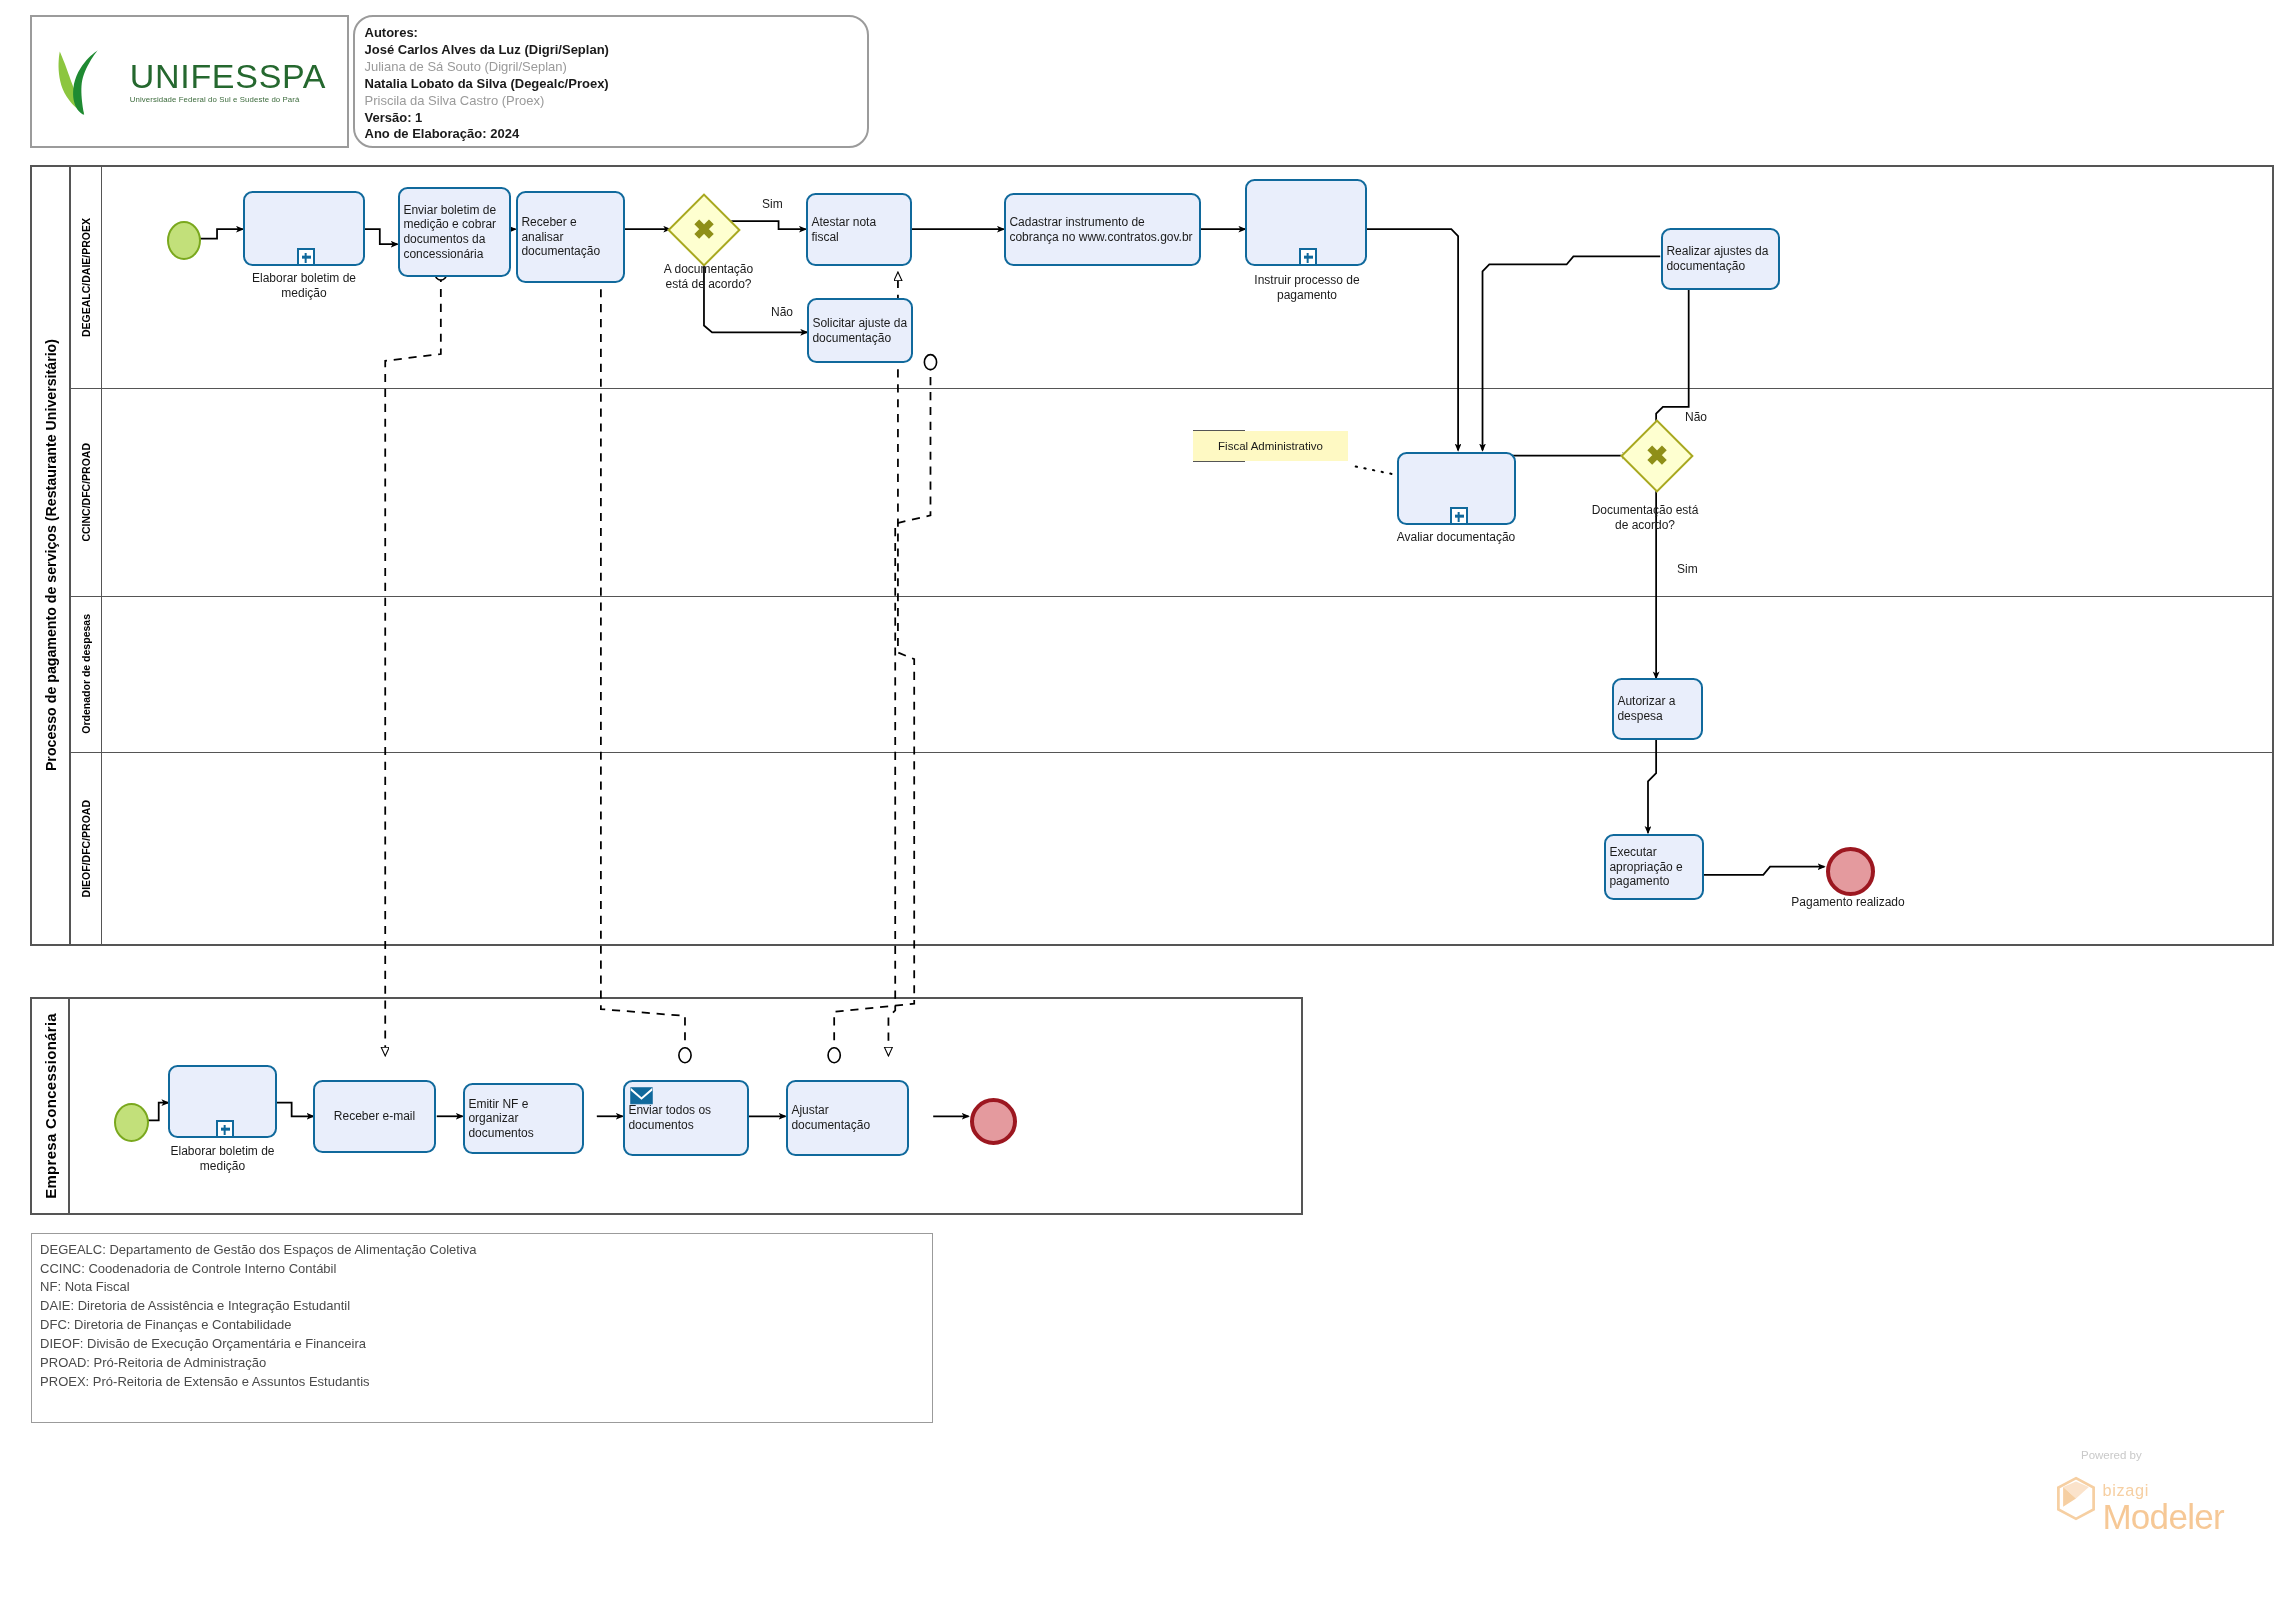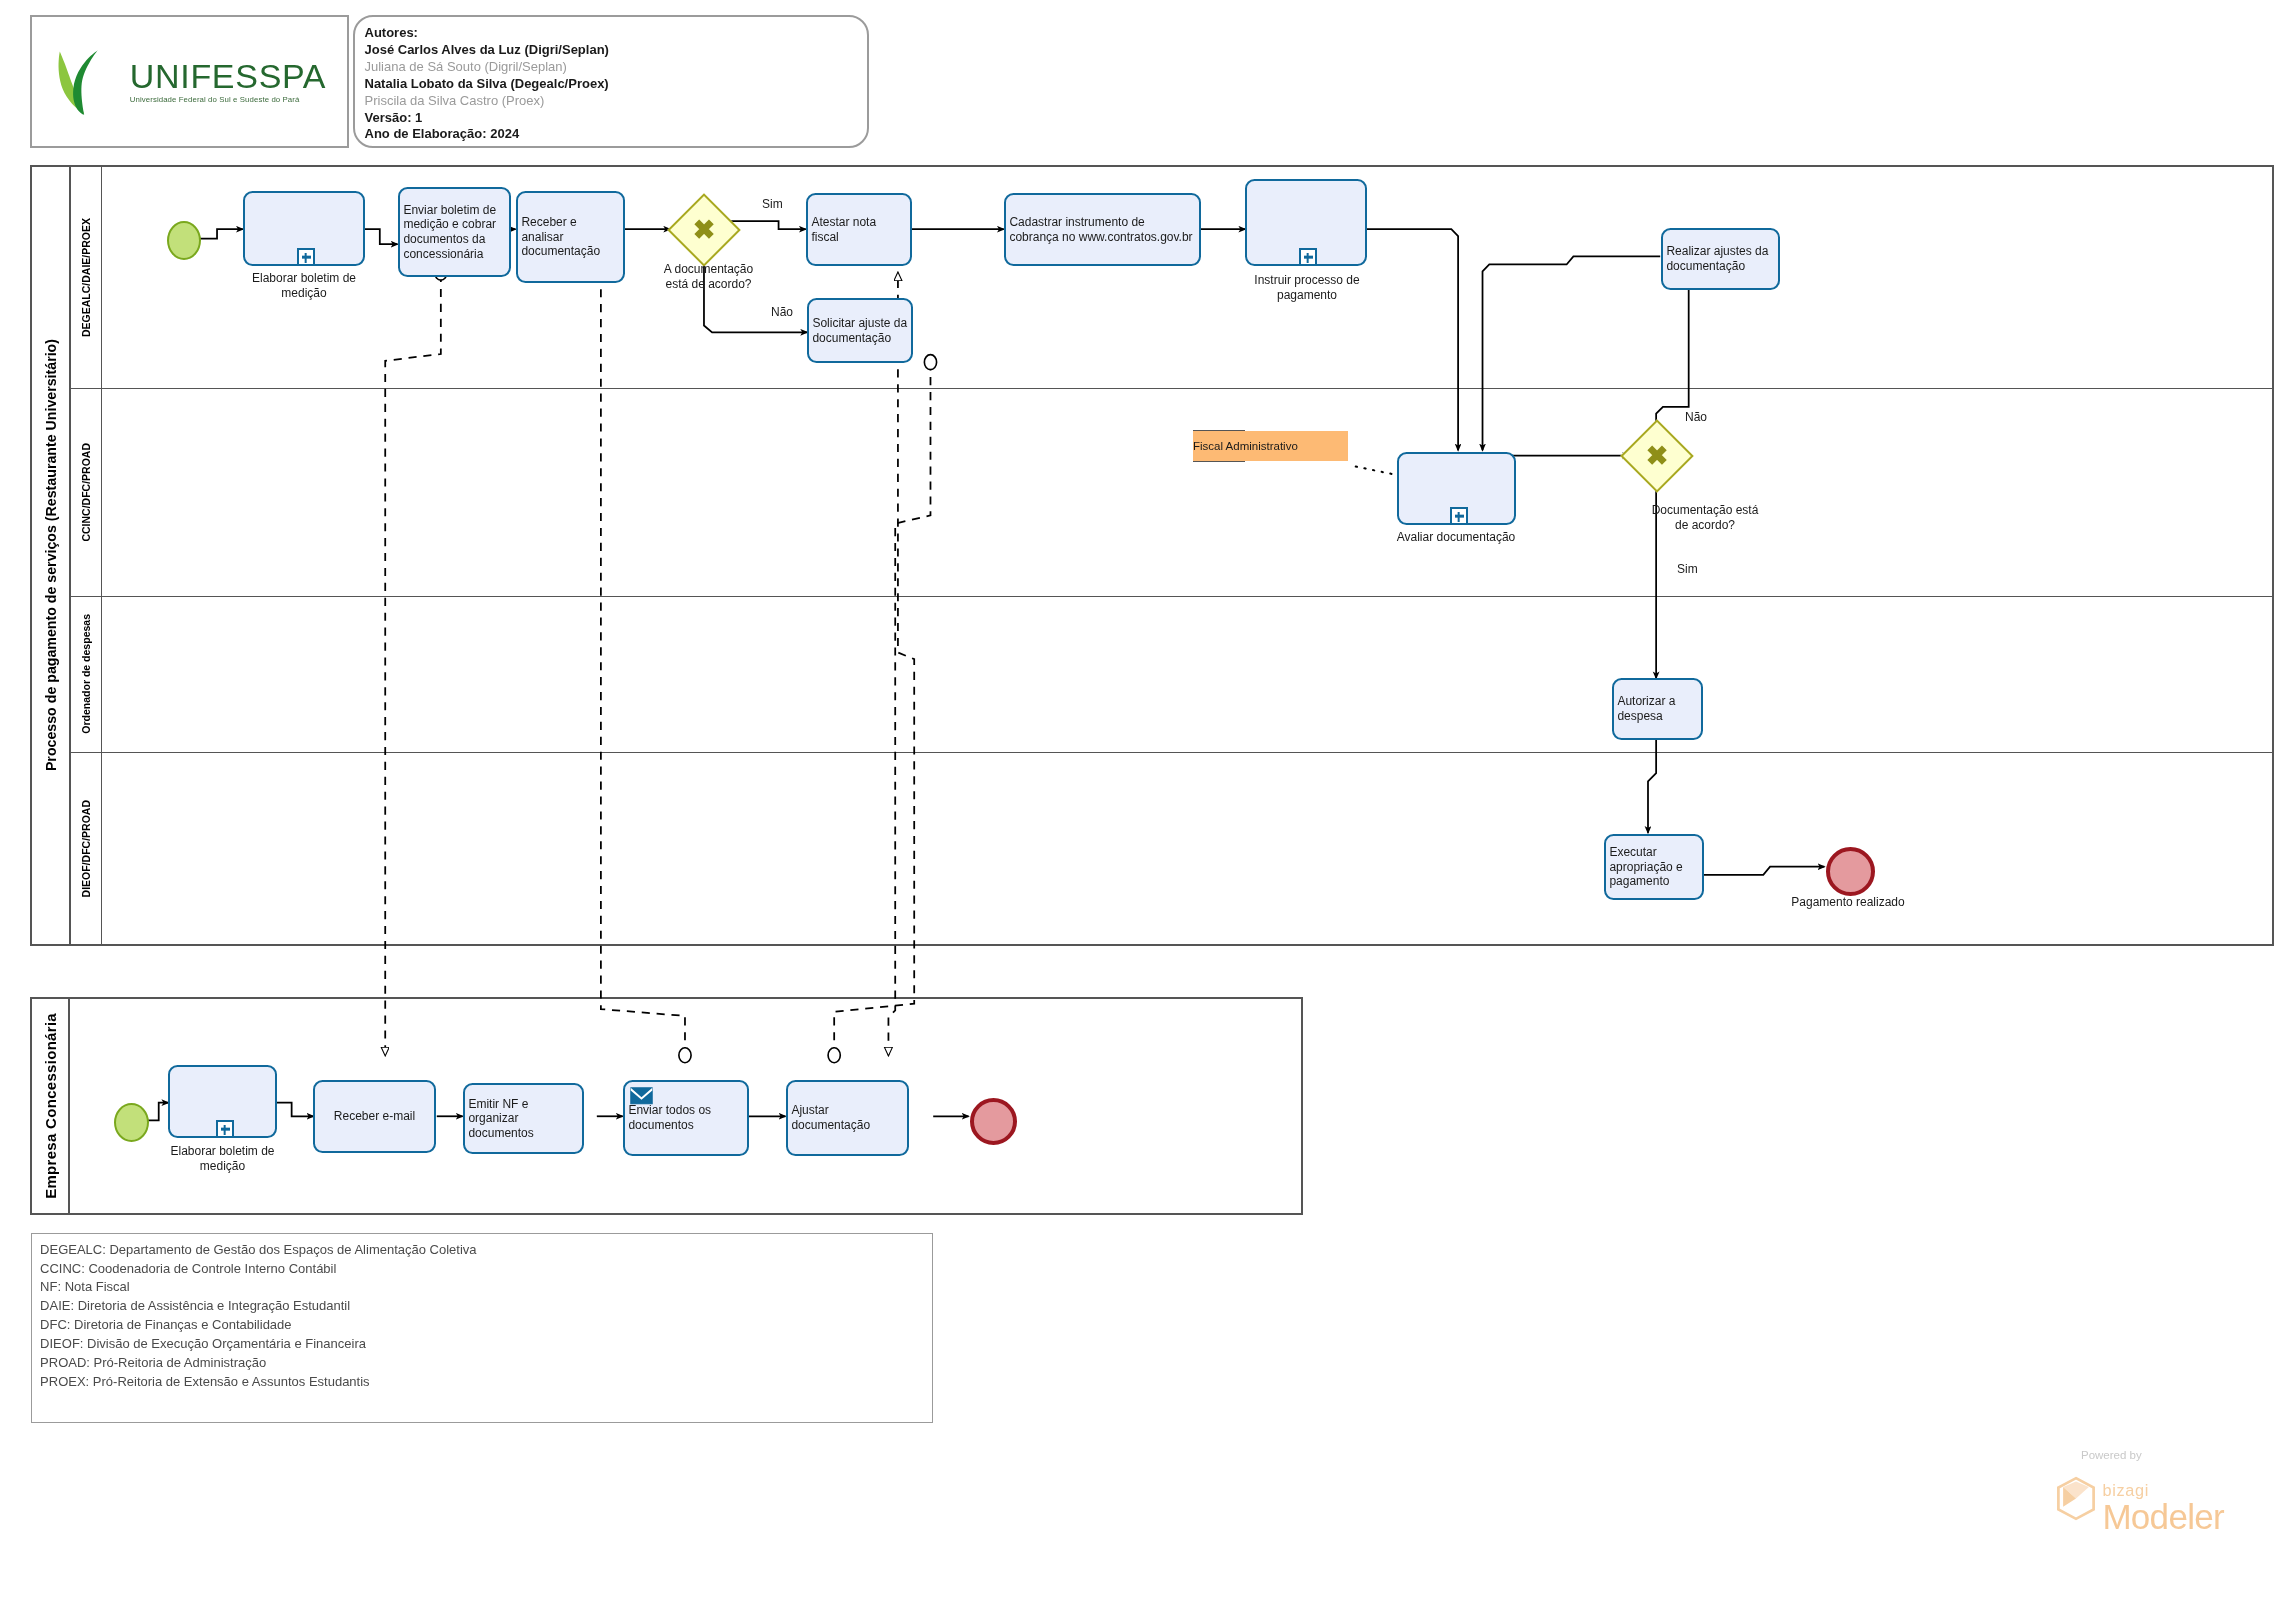--- a/index.html
+++ b/index.html
@@ -63,22 +63,22 @@
   .ev-end{position:absolute;border:4.1px solid #9c1720;background:#e49a9e;border-radius:50%;}
 
   .gw{position:absolute;}
   .gw-d{position:absolute;left:0;top:0;width:100%;height:100%;
         background:#feffd0;border:2px solid #a8a820;
         transform:rotate(45deg);box-sizing:border-box;}
   .gw-x{position:absolute;left:0;top:0;width:100%;height:100%;
         display:flex;align-items:center;justify-content:center;
         color:#8f8f18;font-size:27px;font-weight:bold;line-height:1;}
 
-  .annot{position:absolute;background:#fdba74;
-         display:flex;align-items:center;justify-content:flex-start;
+  .annot{position:absolute;background:#fef9c3;
+         display:flex;align-items:center;justify-content:center;
          font-size:11.5px;color:#1a1a1a;box-sizing:border-box;}
   .annot-tab-t{position:absolute;height:0;border-top:1.4px solid #555;}
   .annot-tab-b{position:absolute;height:0;border-top:1.4px solid #555;}
 
   .flow-label{position:absolute;font-size:12px;color:#1b1b1b;white-space:nowrap;}
 
   
   .legend{position:absolute;left:31px;top:1233px;width:902px;height:190px;
           border:1.4px solid #9b9b9b;background:#fff;box-sizing:border-box;padding:6.8px 8.1px;}
   .legend div{font-size:13px;line-height:1.45;color:#4a4a4a;}
@@ -286,21 +286,21 @@
 
 <div class="task" style="left:1397px;top:452px;width:119px;height:73px;">
   <div class="sub-marker" style="left:51px;bottom:-2px;"></div>
 </div>
 <div class="task-ext-label" style="left:1395px;top:530px;width:122px;">Avaliar documentação</div>
 
 <div class="gw" style="left:1631px;top:430px;width:52px;height:52px;">
   <div class="gw-d"></div>
     <div class="gw-x">✖</div>
 </div>
-<div class="task-ext-label" style="left:1644px;top:503px;width:122px;">Documentação está de acordo?</div>
+<div class="task-ext-label" style="left:1584px;top:503px;width:122px;">Documentação está de acordo?</div>
 
 <div class="flow-label" style="left:1685px;top:410px;">Não</div>
 <div class="flow-label" style="left:1677px;top:562px;">Sim</div>
 
 <div class="task" style="left:1612px;top:678px;width:91px;height:62px;">
   <span>Autorizar a despesa</span>
 </div>
 
 <div class="task" style="left:1604px;top:834px;width:100px;height:66px;">
   <span>Executar apropriação e pagamento</span>

